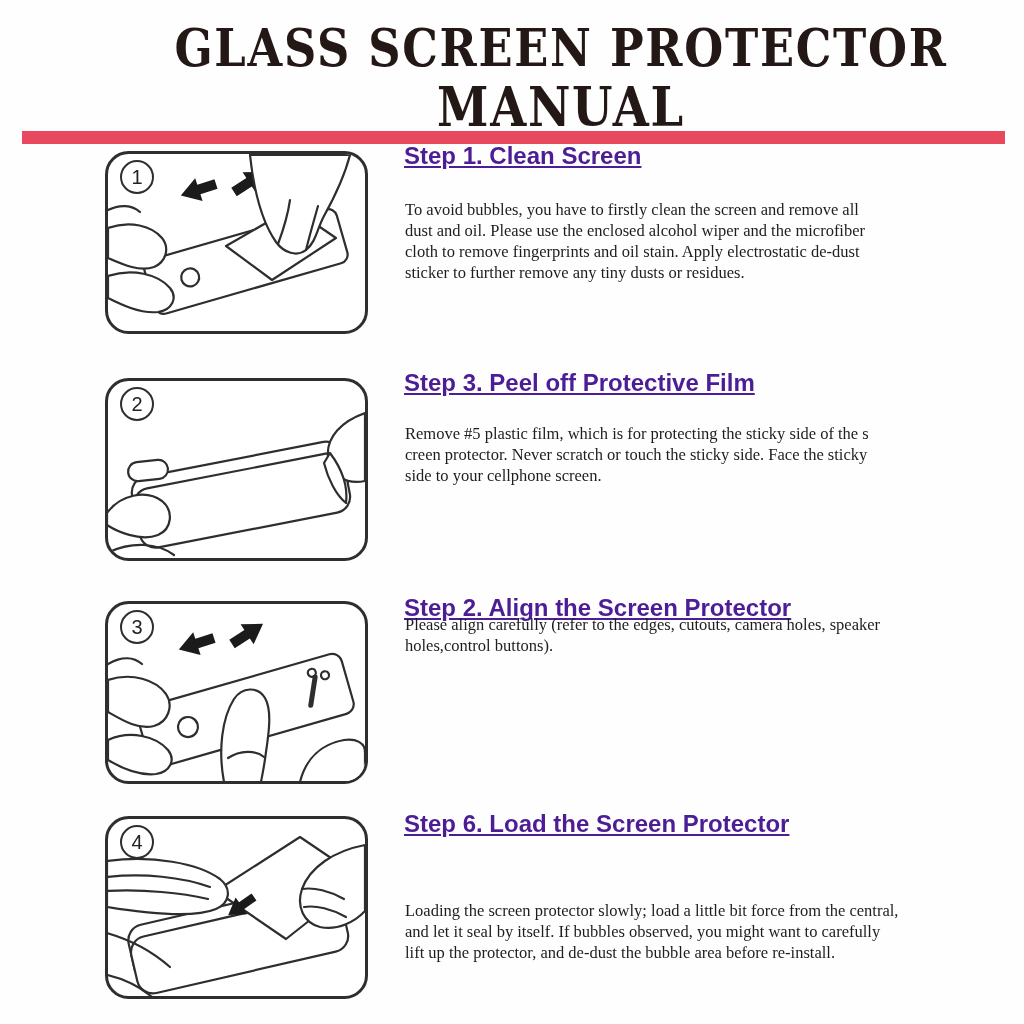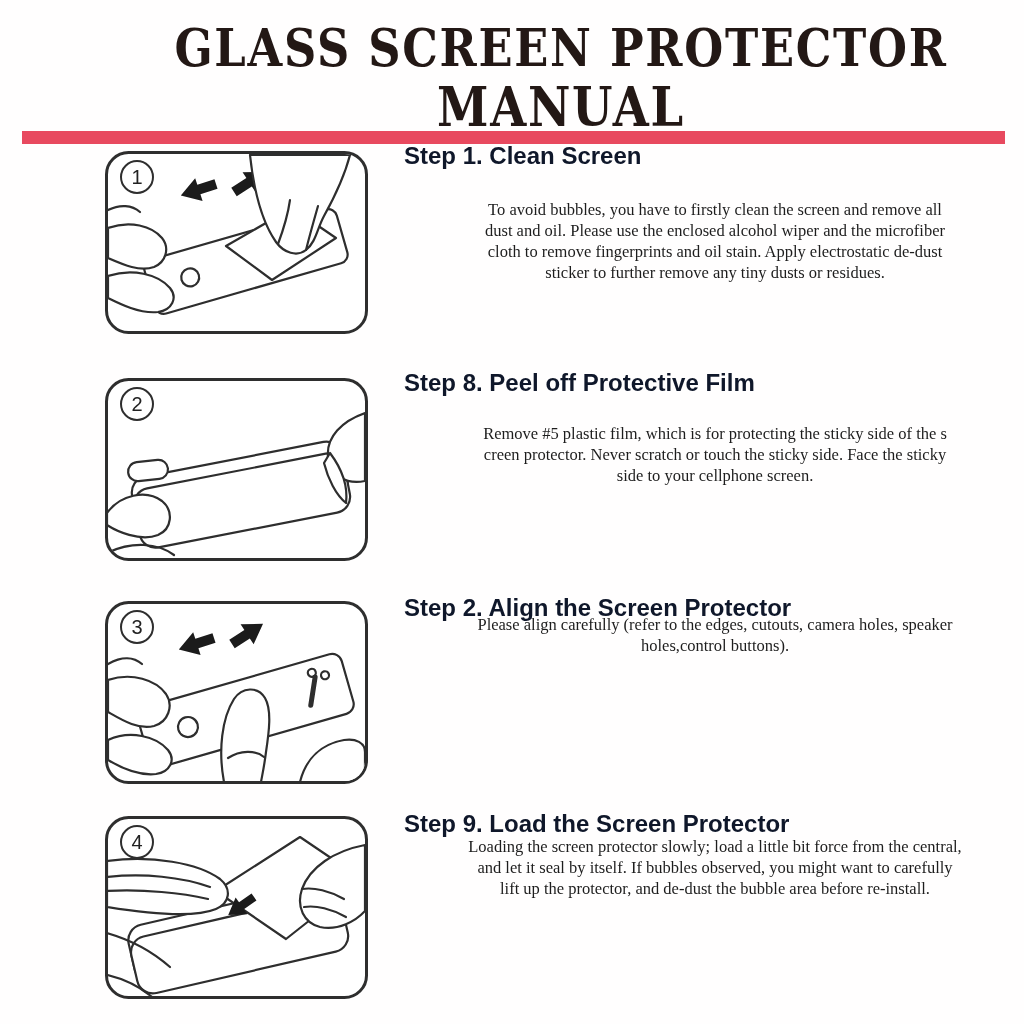--- a/index.html
+++ b/index.html
@@ -20,27 +20,26 @@
   .fig{position:absolute;left:104px;width:265px;height:185px}
   .fig svg{display:block}
   .badge{
     position:absolute;left:16px;top:10px;width:30px;height:30px;
     border:2.5px solid #2e2e2e;border-radius:50%;background:#fff;
     display:flex;align-items:center;justify-content:center;
     font:400 20px "Liberation Sans",sans-serif;color:#222;
   }
   .step-h{
     position:absolute;left:404px;width:620px;margin:0;
-    font:bold 24px/1.15 "Liberation Sans",sans-serif;color:#0f172a;
+    font:bold 24px/1.15 "Liberation Sans",sans-serif;color:#4c1d95;text-decoration:underline;
   }
   .step-p{
     position:absolute;left:405px;width:620px;margin:0;
     font:16.5px/21px "Liberation Serif",serif;color:#1d1d1d;
     white-space:pre-line;
-    text-align:center;
   }
   .art{fill:none;stroke:#2e2e2e;stroke-width:2.2;stroke-linecap:round;stroke-linejoin:round}
   .artf{fill:#ffffff;stroke:#2e2e2e;stroke-width:2.2;stroke-linecap:round;stroke-linejoin:round}
   .solid{fill:#1b1b1b;stroke:none}
   .frame{fill:#ffffff;stroke:#2e2e2e;stroke-width:3}
 </style>
 </head>
 <body>
 
 <div class="page">
@@ -103,21 +102,21 @@
           </g>
           <path class="artf" d="M261,36 C238,44 222,60 224,80 C226,98 242,108 261,104 Z"></path>
           <path class="artf" d="M226,76 C238,92 244,110 242,126 C232,118 224,102 220,86 Z"></path>
           <rect class="artf" x="24" y="84" width="40" height="19" rx="9.5" transform="rotate(-6 44 93)"></rect>
           <path class="artf" d="M3,136 C16,118 42,112 58,124 C70,134 68,152 54,158 C36,165 12,154 3,148 Z"></path>
           <path class="art" d="M3,176 C28,164 54,166 70,178"></path>
         </g>
       </svg>
       <div class="badge">2</div>
     </div>
-    <h2 class="step-h" style="top:369px">Step 8. Peel off Protective Film</h2>
+    <h2 class="step-h" style="top:369px">Step 3. Peel off Protective Film</h2>
     <p class="step-p" style="top:423px">Remove #5 plastic film, which is for protecting the sticky side of the s
 creen protector. Never scratch or touch the sticky side. Face the sticky
 side to your cellphone screen.</p>
   </section>
 
   <section>
     <div class="fig" style="top:600px">
       <svg width="265" height="185" viewBox="0 0 265 185">
         <defs>
             <clipPath id="clip3">
@@ -173,19 +172,19 @@
           <path class="art" d="M3,118 C24,124 48,136 66,152"></path>
           <path class="art" d="M3,160 C20,164 36,172 48,182"></path>
           <path class="artf" d="M261,30 C230,36 206,52 198,74 C192,92 200,108 216,112 C234,116 252,106 261,96 Z"></path>
           <path class="art" d="M198,74 C210,72 226,76 240,84"></path>
           <path class="art" d="M200,92 C212,90 228,94 242,102"></path>
           <path class="solid" transform="translate(150,82) rotate(145) scale(0.85)" d="M0,-5 L18,-5 L18,-12 L37,0 L18,12 L18,5 L0,5 Z"></path>
         </g>
       </svg>
       <div class="badge">4</div>
     </div>
-    <h2 class="step-h" style="top:810px">Step 9. Load the Screen Protector</h2>
-    <p class="step-p" style="top:836px">Loading the screen protector slowly; load a little bit force from the central,
+    <h2 class="step-h" style="top:810px">Step 6. Load the Screen Protector</h2>
+    <p class="step-p" style="top:900px">Loading the screen protector slowly; load a little bit force from the central,
 and let it seal by itself. If bubbles observed, you might want to carefully
 lift up the protector, and de-dust the bubble area before re-install.</p>
   </section>
 
 </div>
 
 </body></html>

